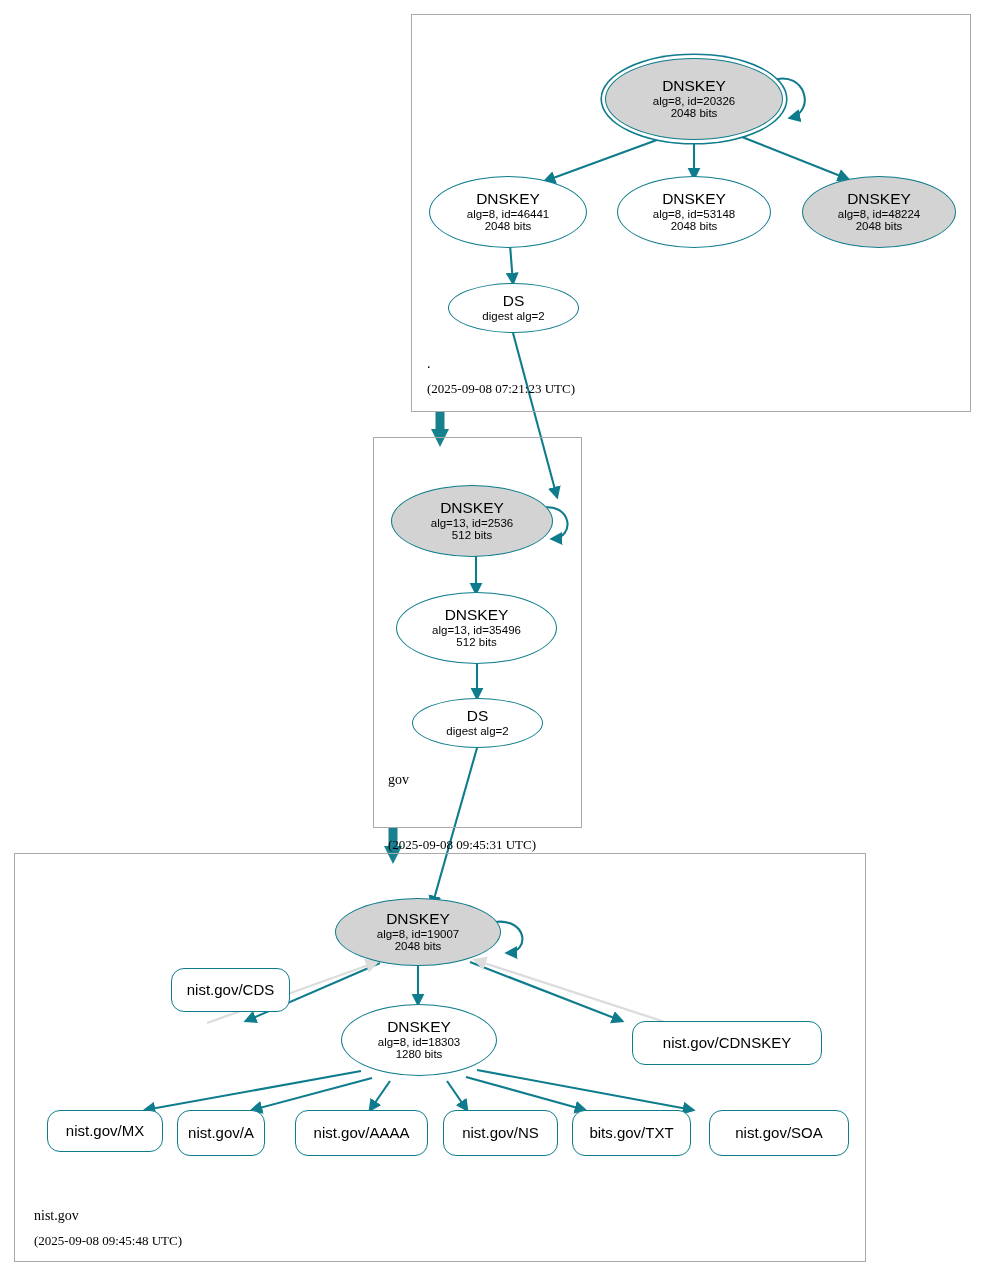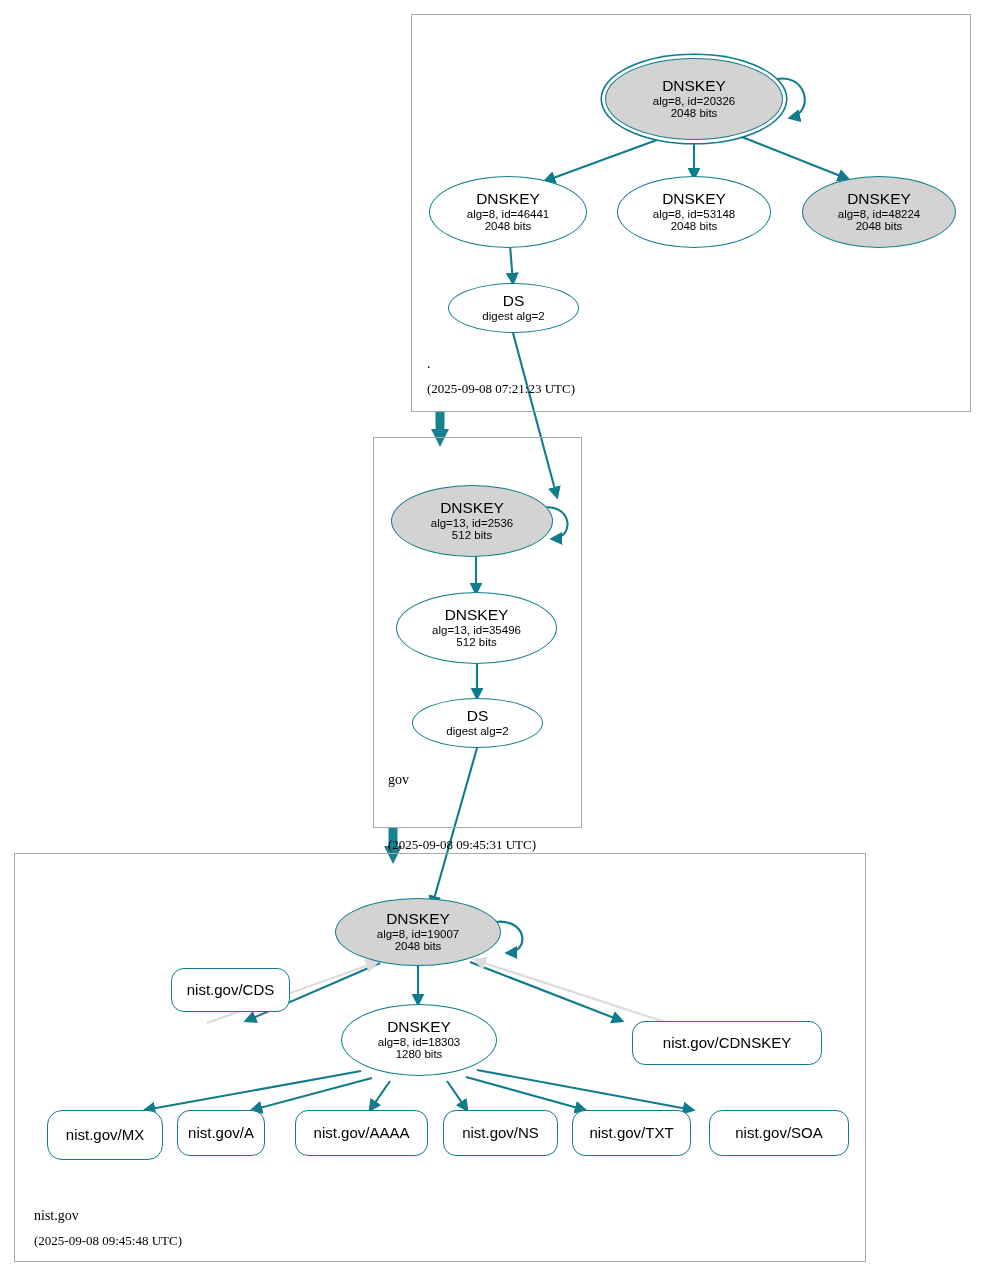--- a/index.html
+++ b/index.html
@@ -224,37 +224,37 @@
   </div>
 
   <div class="node rrect" style="left:139px; top:968px; width:119px; height:44px;margin-left:32px;">
     <div class="rr-label">nist.gov/CDS</div>
   </div>
 
   <div class="node rrect" style="left:632px; top:1021px; width:190px; height:44px;">
     <div class="rr-label">nist.gov/CDNSKEY</div>
   </div>
 
-  <div class="node rrect" style="left:47px; top:1110px; width:116px; height:50px;border-radius:15px;">
+  <div class="node rrect" style="left:47px; top:1110px; width:116px; height:42px;">
     <div class="rr-label">nist.gov/MX</div>
   </div>
 
   <div class="node rrect" style="left:177px; top:1110px; width:88px; height:46px;">
     <div class="rr-label">nist.gov/A</div>
   </div>
 
   <div class="node rrect" style="left:295px; top:1110px; width:133px; height:46px;">
     <div class="rr-label">nist.gov/AAAA</div>
   </div>
 
   <div class="node rrect" style="left:443px; top:1110px; width:115px; height:46px;">
     <div class="rr-label">nist.gov/NS</div>
   </div>
 
   <div class="node rrect" style="left:572px; top:1110px; width:119px; height:46px;">
-    <div class="rr-label">nist.gov/TXT</div>
+    <div class="rr-label">bits.gov/TXT</div>
   </div>
 
   <div class="node rrect" style="left:709px; top:1110px; width:140px; height:46px;">
     <div class="rr-label">nist.gov/SOA</div>
   </div>
 
 </div>
 
 </body></html>

